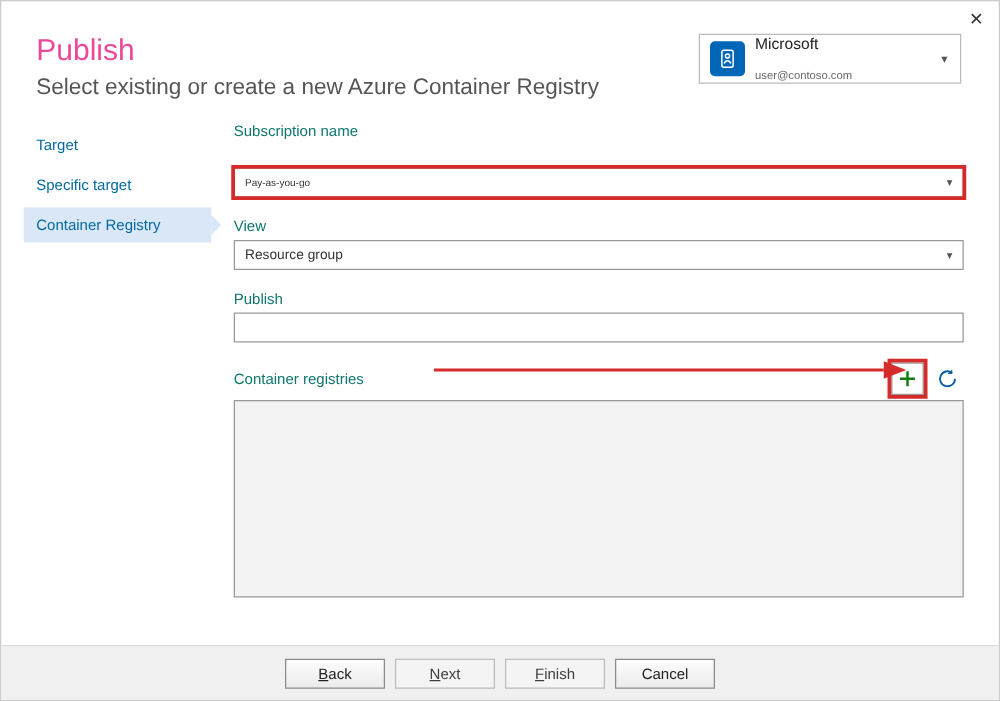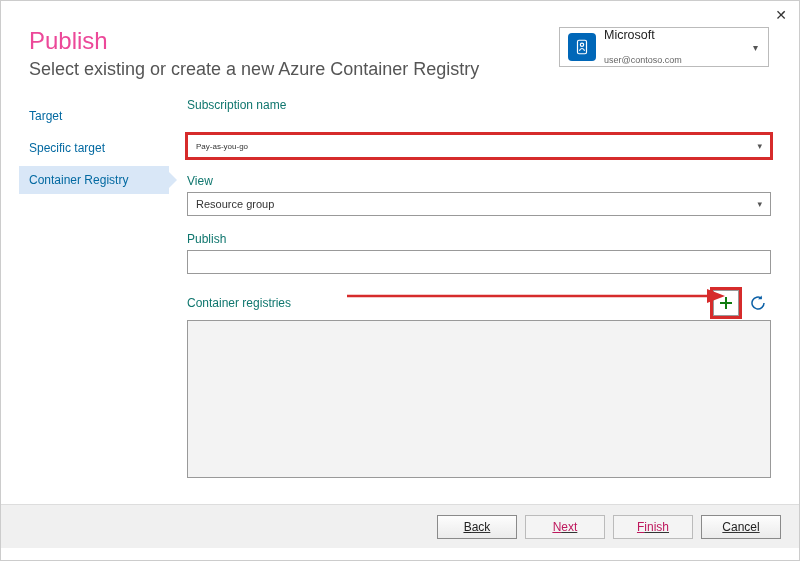--- a/index.html
+++ b/index.html
@@ -134,39 +134,38 @@
   .registries-box {
     width:100%; height:158px;
     border:1px solid #999;
     background:#f3f3f3;
   }
   .arrow-annotation {
     position:absolute;
     pointer-events:none;
   }
   .footer {
-    position:absolute; bottom:12px; left:0; right:0;
+    position:absolute; bottom:0; left:0; right:0;
     height:44px;
     background:#f0f0f0;
     border-top:1px solid #ddd;
-    display:flex; align-items:center; justify-content:flex-end;
+    display:flex; align-items:center; justify-content:center;
     padding:0 18px;
     gap:8px;
-    text-decoration:underline;
   }
   .btn {
     min-width:80px; height:24px;
     border:1px solid #8a8a8a;
     background:linear-gradient(#fdfdfd,#ebebeb);
     font-size:12px; color:#222;
     padding:0 8px;
     cursor:pointer;
   }
   .btn:disabled {
-    color:#be185d;
+    color:#404040;
     border-color:#bbb;
     background:#f4f4f4;
     cursor:default;
   }
   .btn u { text-decoration:underline; }
 </style>
 </head>
 <body>
 
 <div class="close-icon">✕</div>

